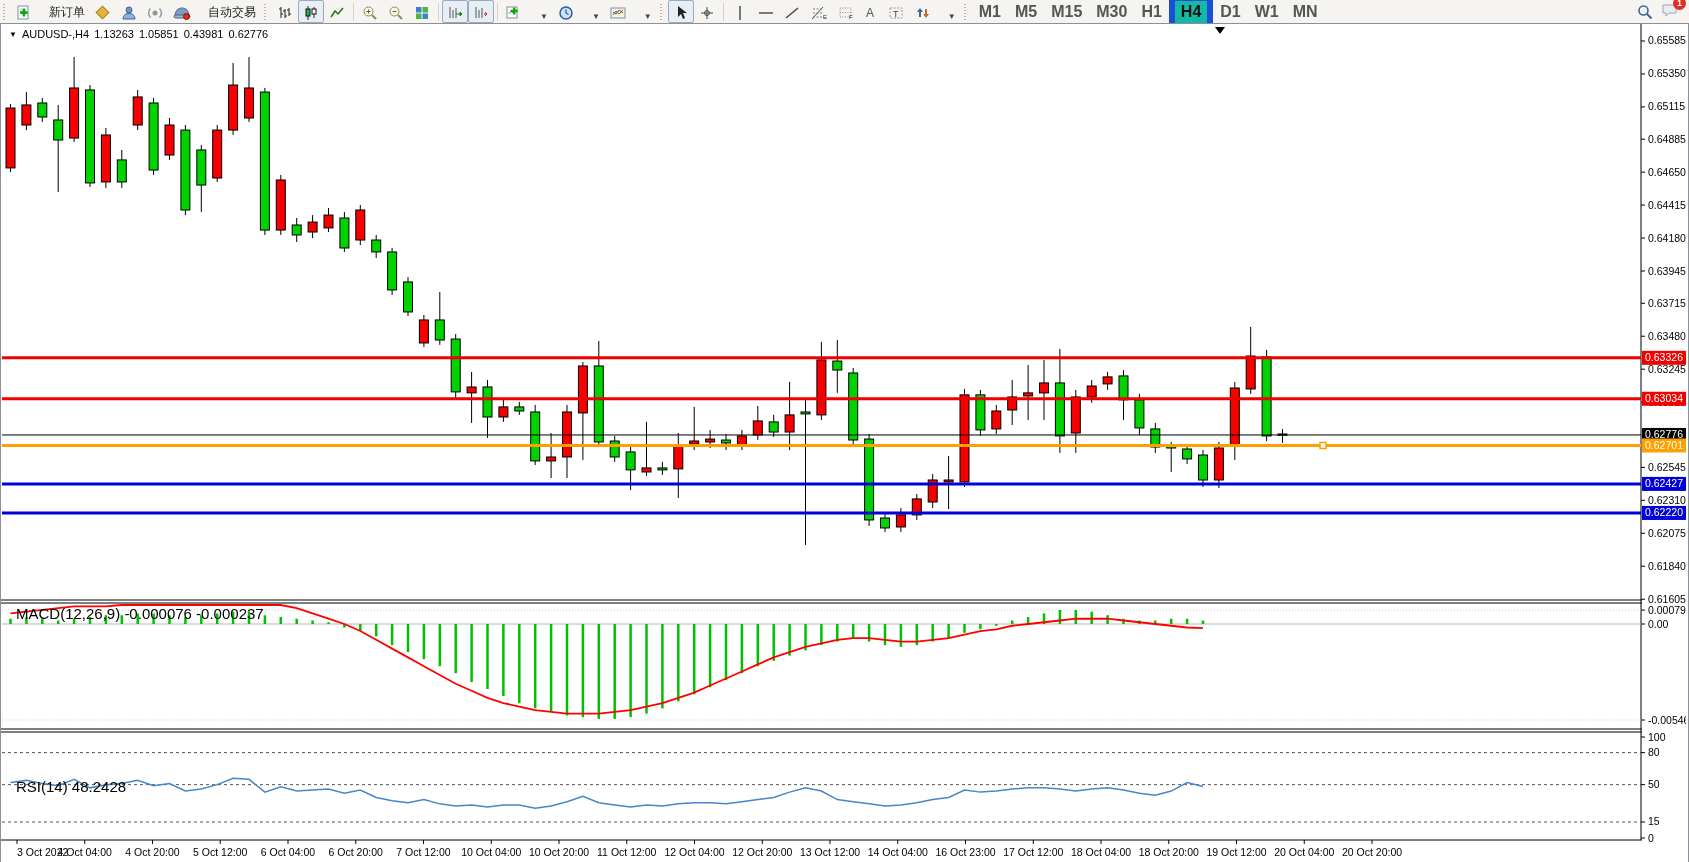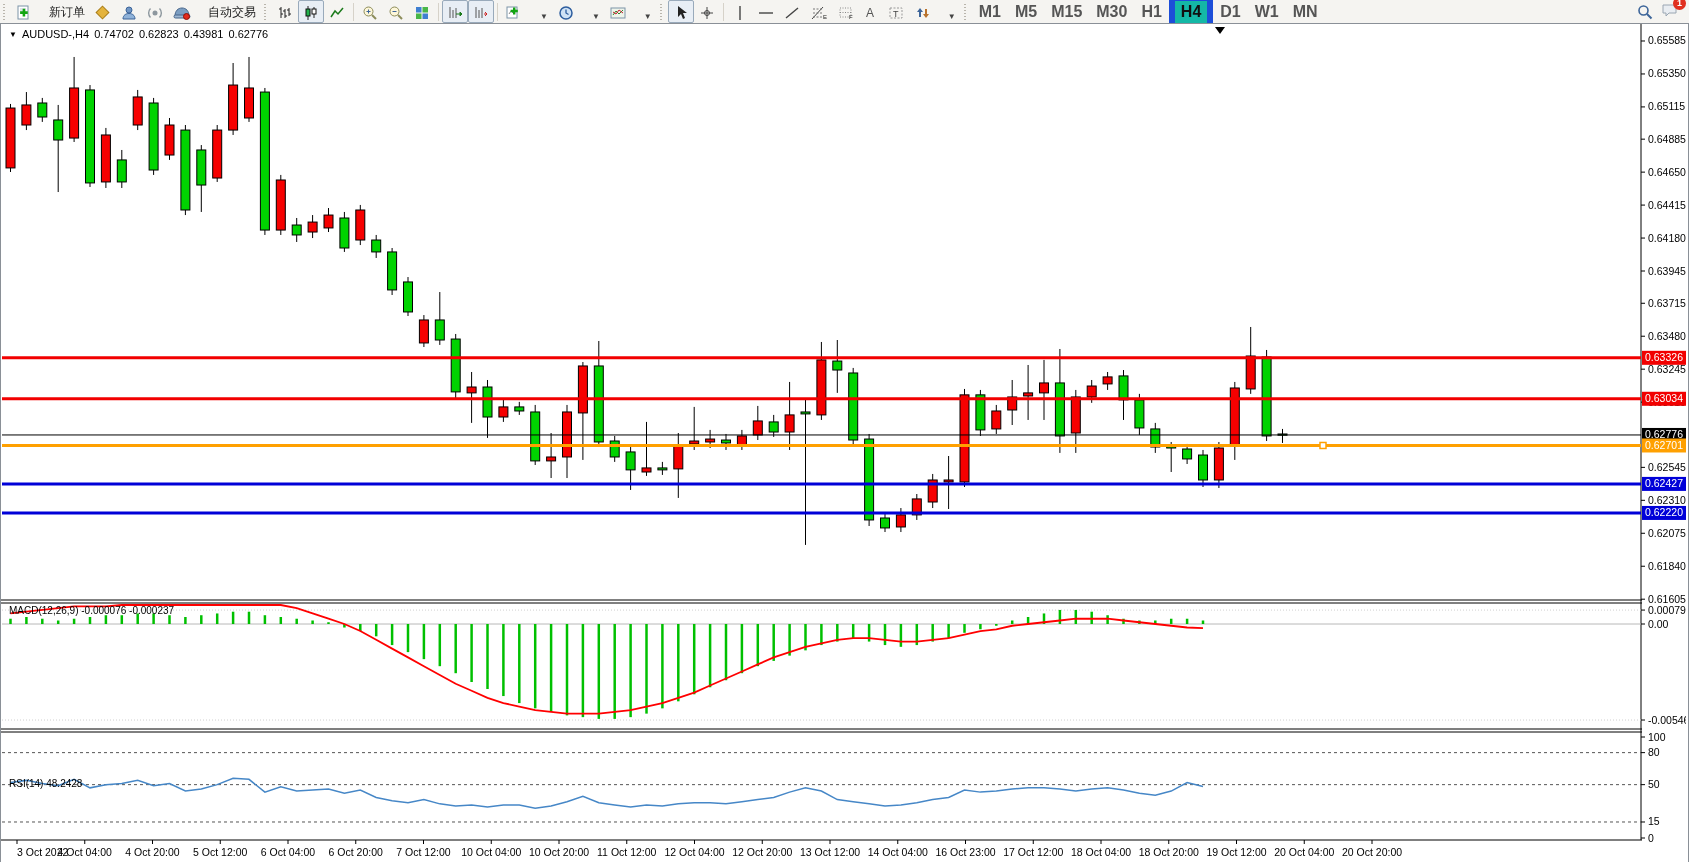--- a/index.html
+++ b/index.html
@@ -14,21 +14,21 @@
   .caret{font-size:8px;color:#444;margin-left:1px;}
   .tb-label{white-space:nowrap;}
   .tf{padding:2px 6px;color:#555;font-size:16px;font-weight:bold;border:1px solid transparent;}
   .tf.active{background:#14b8a6;border:6px solid #1d4ed8;color:#111;}
   #tb-right{margin-left:auto;display:flex;align-items:center;gap:8px;padding-right:10px;}
   .badge{position:absolute;top:-5px;right:-7px;background:#e03020;color:#fff;border-radius:50%;
     width:13px;height:13px;font-size:9px;line-height:13px;text-align:center;font-weight:bold;}
   
   #chartwin{position:absolute;left:0;top:23px;width:1687px;height:838px;border:1px solid #8a9097;background:#fff;}
   #title{position:absolute;left:8px;top:4px;font-size:11px;color:#000;display:flex;gap:5px;align-items:center;z-index:5;}
-  #macd-label,#rsi-label{position:absolute;left:8px;font-size:10px;color:#000;z-index:5;text-align:right;}
+  #macd-label,#rsi-label{position:absolute;left:15px;font-size:15px;color:#000;z-index:5;text-align:right;}
   #macd-label{top:581px;}
   #rsi-label{top:710px;margin-top:44px;}
   svg text{font-family:"Liberation Sans",sans-serif;}
 </style>
 </head>
 <body>
 <div id="app">
 
 <div id="toolbar">
   <span class="grip"></span>
@@ -229,22 +229,22 @@
           </svg>
       <span class="badge">1</span>
     </span>
   </div>
 </div>
 
 <div id="chartwin">
   <div id="title">
     <span style="font-size:8px;">▼</span>
     <span>AUDUSD-,H4</span>
-    <span>0.74702</span>
-    <span>0.62823</span>
+    <span>1.13263</span>
+    <span>1.05851</span>
     <span>0.43981</span>
     <span>0.62776</span>
   </div>
   <div id="macd-label">
     <span>MACD(12,26,9)</span> <span>-0.000076 -0.000237</span>
   </div>
   <div id="rsi-label">
     <span>RSI(14)</span> <span>48.2428</span>
   </div>
   <svg id="plot" width="1685" height="836">

